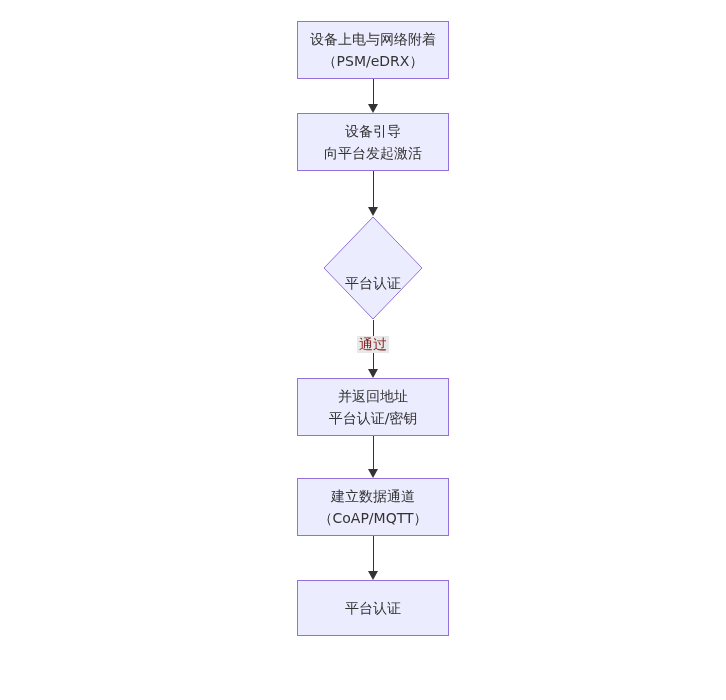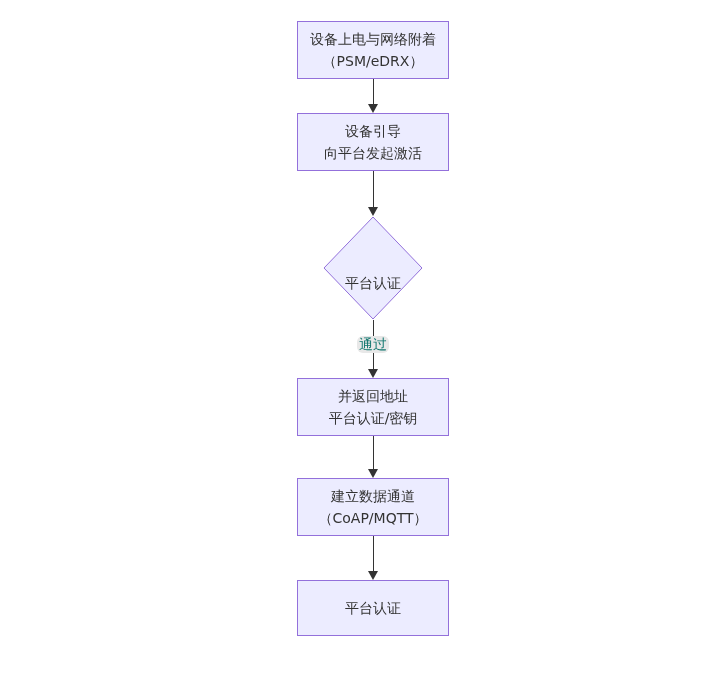--- a/index.html
+++ b/index.html
@@ -54,26 +54,25 @@
     border-top: 9px solid #333333;
     flex: 0 0 auto;
   }
   .edge-1 { height: 34px; }
   .edge-2 { height: 45px; }
   .edge-3 { height: 58px; }
   .edge-4 { height: 42px; }
   .edge-5 { height: 44px; }
   .edge-label {
     background: #e8e8e8;
-    color: #0f766e;
+    color: #7f1d1d;
     font-size: 14px;
     line-height: 17px;
     padding: 0 2px;
     flex: 0 0 auto;
-    border-radius: 6px;
   }
   
   .node.diamond {
     position: relative;
     width: 100px; height: 104px;
     flex-shrink: 0;
   }
   .node.diamond svg { display: block; }
   .node.diamond .diamond-shape {
     fill: #ECECFF;

